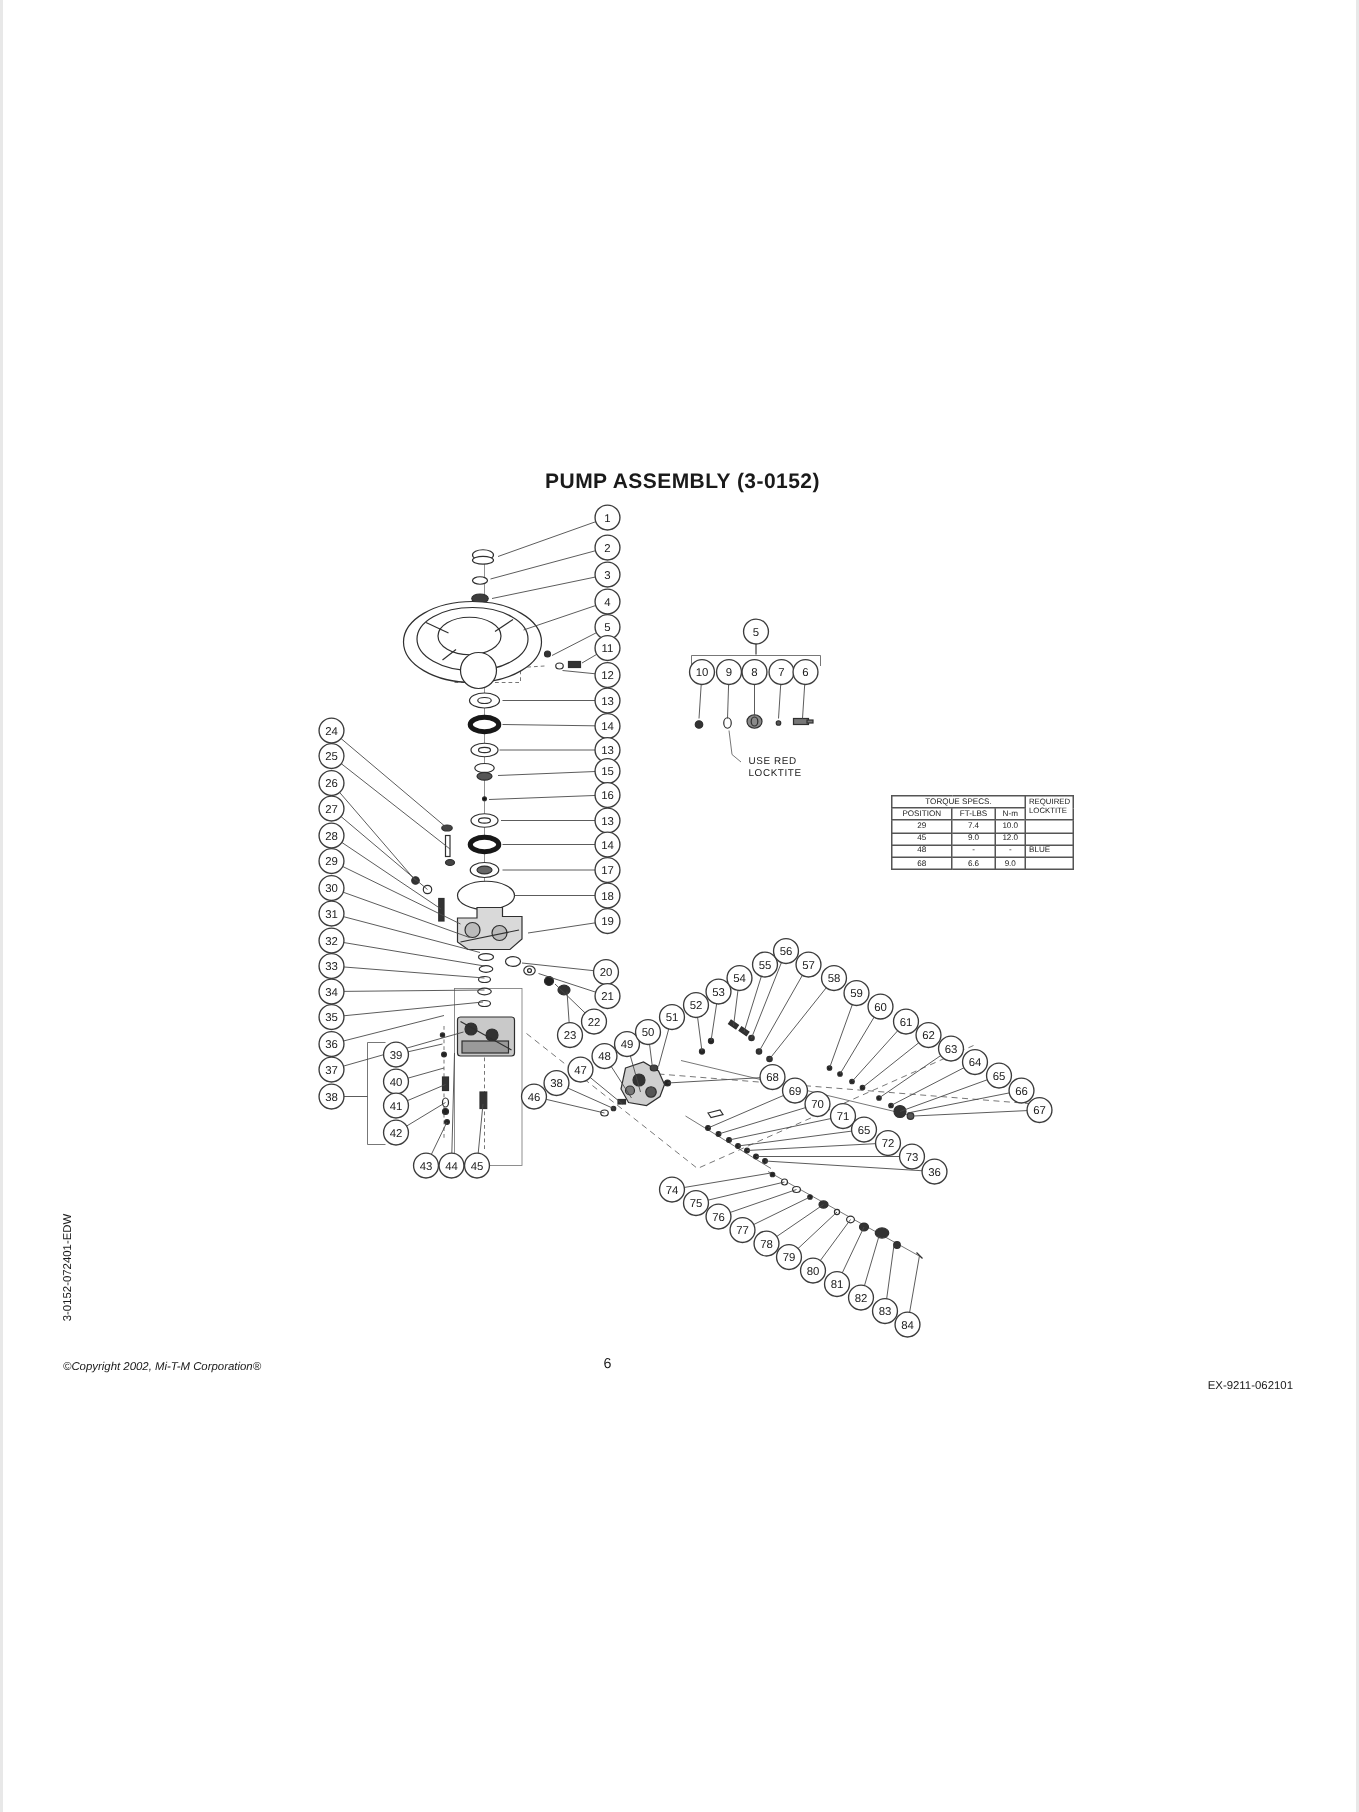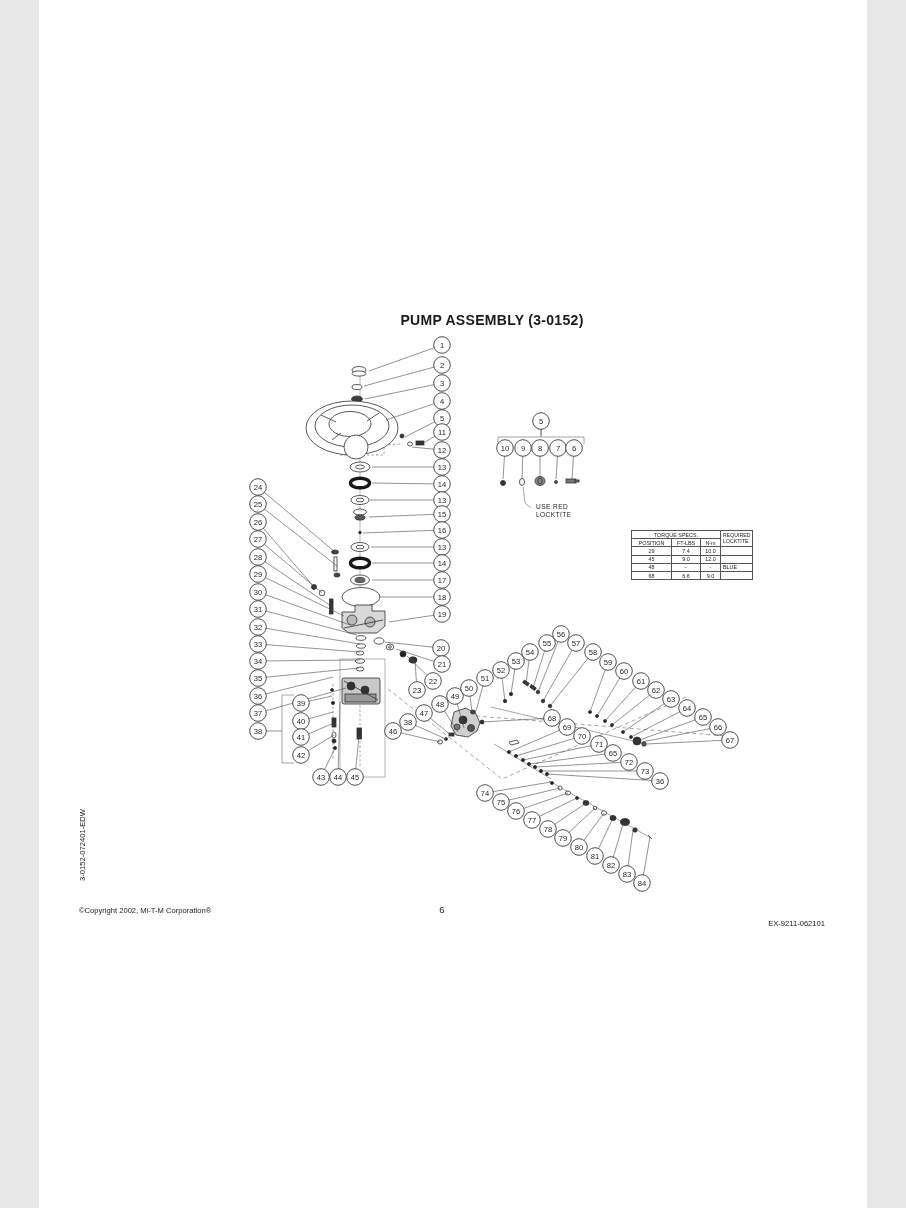--- a/index.html
+++ b/index.html
@@ -1,30 +1,30 @@
 <!DOCTYPE html>
 <html><head>
 <meta charset="utf-8">
 <style>
   html,body{margin:0;padding:0;background:#e8e8e8;}
-  #page{position:relative;width:828px;height:1208px;background:#ffffff;margin:0 auto;
+  #page{position:relative;width:902px;height:1208px;background:#ffffff;margin:0 auto;
         font-family:"Liberation Sans", sans-serif;color:#1a1a1a;overflow:hidden;}
   #diagram{position:absolute;left:0;top:0;}
   .title{position:absolute;left:0;top:312px;width:906px;text-align:center;
          font-size:14px;font-weight:bold;letter-spacing:.3px;}
   
   .torque{position:absolute;left:592px;top:530px;border-collapse:collapse;
           font-size:5.4px;line-height:1.15;color:#222;}
   .torque td{border:0.8px solid #555;padding:0.5px 2px;text-align:center;height:6px;}
   .torque .span-head{font-size:5.4px;}
   .torque .req-head{white-space:pre-line;text-align:left;font-size:5.2px;}
   .torque td.req-cell{text-align:left;}
   .c-pos{width:40px}.c-ft{width:29px}.c-nm{width:20px}.c-req{width:32px}
   
-  .copyright{position:absolute;left:40px;top:906px;font-size:7.6px;}
+  .copyright{position:absolute;left:40px;top:906px;font-size:7.6px;font-style:italic;}
   .pageno{position:absolute;left:0;top:904px;width:806px;text-align:center;font-size:9.5px;}
   .docno{position:absolute;right:42px;top:907px;font-size:7.6px;margin-top:12px;}
   .sidecode{position:absolute;left:43px;top:845px;font-size:7.6px;white-space:nowrap;
             transform:translate(-50%,-50%) rotate(-90deg);}
   
   #leader-layer line{stroke:#4a4a4a;stroke-width:0.6;}
   #bubble-layer circle{fill:#ffffff;stroke:#3c3c3c;stroke-width:0.9;}
   #bubble-layer text{font-family:"Liberation Sans",sans-serif;font-size:7.6px;fill:#1c1c1c;
                      text-anchor:middle;}
   .note-text{font-family:"Liberation Sans",sans-serif;font-size:6.6px;fill:#222;letter-spacing:.4px;}

